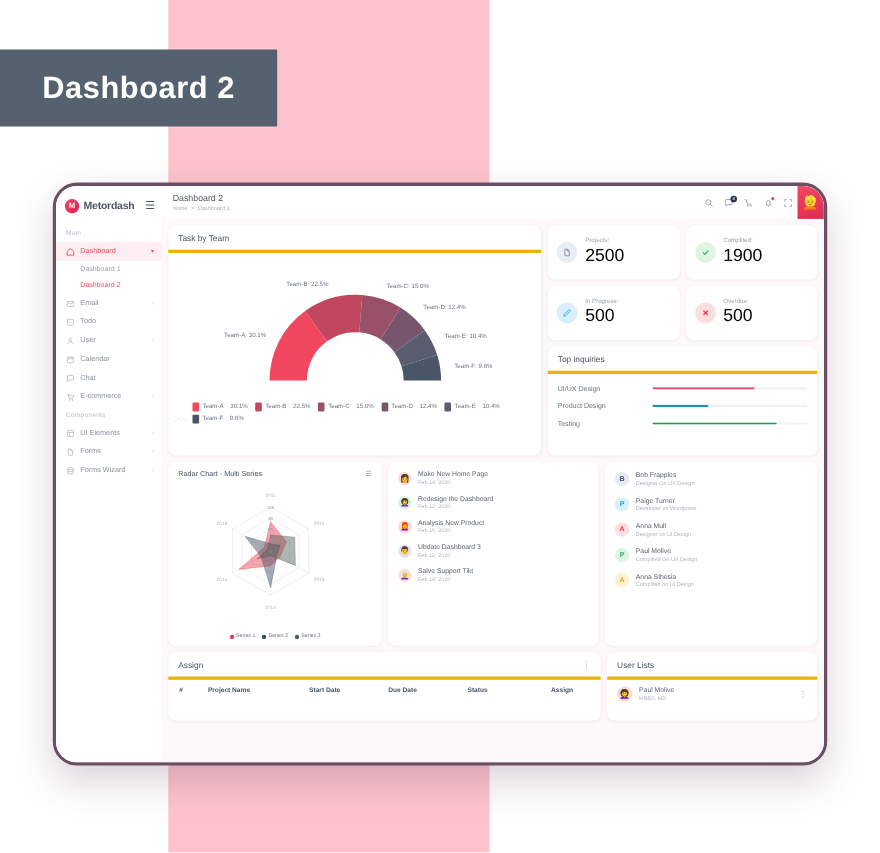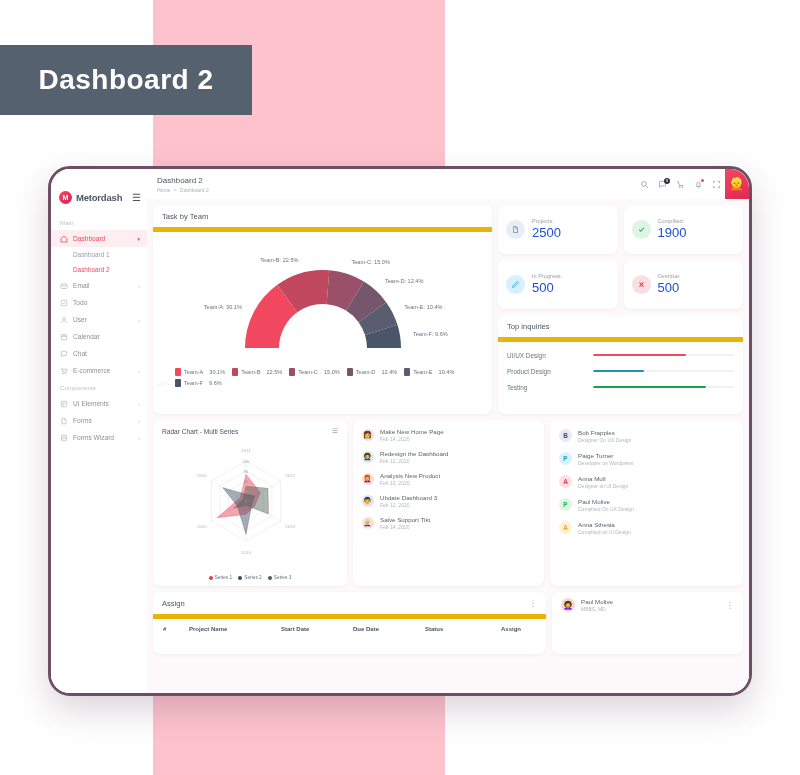--- a/index.html
+++ b/index.html
@@ -28,21 +28,21 @@
   
   .tablet {
     position:absolute; left:48px; top:166px; width:704px; height:530px;
     background:#fff; border:3px solid #6d4f63; border-radius:22px;
     overflow:hidden; z-index:6;
     box-shadow: 0 14px 34px rgba(90,60,80,.22);
   }
   .screen { position:absolute; inset:0; display:flex; background:#fdf8f9; }
 
   
-  .sidebar { width:96px; background:#ffffff; flex:0 0 96px; padding-top:16px; }
+  .sidebar { width:96px; background:#ffffff; flex:0 0 96px; padding-top:6px; }
   .brand { display:flex; align-items:center; gap:4px; padding:6px 6px 10px 8px; }
   .logo-dot {
     width:13px;height:13px;border-radius:50%;
     background:linear-gradient(135deg,#f2485f,#d81f5a);
     display:flex;align-items:center;justify-content:center;
     color:#fff;font-size:7px;font-weight:700;flex:0 0 13px;
   }
   .brand-name { font-size:9.5px; color:#4b5563; font-weight:600; letter-spacing:-.2px;}
   .brand-burger { margin-left:auto; color:#4b5563; font-size:10px; line-height:1;}
   .sec-label { font-size:6px; color:#b9bfc7; padding:6px 0 4px 9px; letter-spacing:.2px;}
@@ -76,21 +76,21 @@
     background:#2b3445; color:#fff; font-size:4px; line-height:6px; text-align:center;
   }
   .bell-dot { position:absolute; top:-1px; right:-1px; width:3px;height:3px;border-radius:50%;background:#f2485f;}
   .avatar-top {
     width:24px;height:30px;background:linear-gradient(160deg,#f2485f,#e02a55);
     display:flex;align-items:center;justify-content:center;font-size:12px;
   }
   .content { flex:1; background:#fdf8f9; padding:6px; overflow:hidden; }
 
   .card { background:#fff; border-radius:7px; box-shadow:0 1px 3px rgba(120,90,110,.07); }
-  .card-head { padding:7px 9px 6px; font-size:7.6px; color:#4b5563; border-bottom:5px solid #eab308; display:flex; align-items:center;}
+  .card-head { padding:7px 9px 6px; font-size:7.6px; color:#4b5563; border-bottom:3px solid #eab308; display:flex; align-items:center;}
   .card-head .dots { margin-left:auto; color:#9aa0a8; font-size:8px; line-height:6px;}
 
   .row1 { display:flex; gap:6px; }
   .col-left { flex:1 1 auto; min-width:0; }
   .col-right { flex:0 0 245px; display:flex; flex-direction:column; gap:6px; }
 
   
   .gauge-wrap { padding:8px 6px 6px; }
   .gauge-svg { display:block; margin:0 auto; }
   .gauge-legend { display:flex; flex-wrap:wrap; gap:3px 7px; padding:4px 10px 6px 22px; position:relative;}
@@ -99,21 +99,21 @@
   .lg .pct { color:#6b7280; margin-left:3px;}
   .spark { position:absolute; left:4px; bottom:6px; width:16px; height:8px; opacity:.45;}
 
   
   .stats { display:grid; grid-template-columns:1fr 1fr; gap:6px; }
   .stat { background:#fff; border-radius:7px; box-shadow:0 1px 3px rgba(120,90,110,.07);
           padding:7px 8px; display:flex; align-items:center; gap:7px; height:49px;}
   .stat-ico { width:19px;height:19px;border-radius:50%;display:flex;align-items:center;justify-content:center;flex:0 0 19px;}
   .stat-ico svg { width:9px;height:9px;}
   .stat-lbl { font-size:5.6px; color:#9aa0a8; }
-  .stat-val { font-size:13px; color:#1d4ed8; font-weight:400; line-height:1.15; margin-top:2px;}
+  .stat-val { font-size:16px; color:#000000; font-weight:400; line-height:1.15; margin-top:2px;}
 
   
   .inq-body { padding:5px 9px 8px; }
   .inq-row { display:flex; align-items:center; padding:4.5px 0; }
   .inq-name { font-size:6.4px; color:#6b7280; width:86px; flex:0 0 86px;}
   .inq-track { flex:1; height:2.6px; background:#eef1f6; border-radius:2px; overflow:hidden;}
   .inq-fill { height:100%; border-radius:2px; }
 
   
   .row2 { display:flex; gap:6px; margin-top:6px; }
@@ -613,20 +613,23 @@
                   <span class="th" style="flex: 0 0 26px;">#</span>
                   <span class="th" style="flex: 0 0 92px;">Project Name</span>
                   <span class="th" style="flex: 0 0 72px;">Start Date</span>
                   <span class="th" style="flex: 0 0 72px;">Due Date</span>
                   <span class="th" style="flex: 0 0 76px;">Status</span>
                   <span class="th" style="flex: 0 0 60px;">Assign</span>
                 </div>
           </div>
 
           <div class="card r3b" style="height:62px">
+            <div class="card-head">
+              <span>User Lists</span>
+            </div>
             <div id="ul-list">
                   <div class="ul-row">
                     <span class="ul-av" style="background:#f8d7cd">👩‍🦱</span>
                     <span>
                       <span class="ul-n" style="display:block">Paul Molive</span>
                       <span class="ul-s" style="display:block">MBBS, MD</span>
                     </span>
                     <span class="ul-dots">⋮</span>
                   </div>
                 </div>

